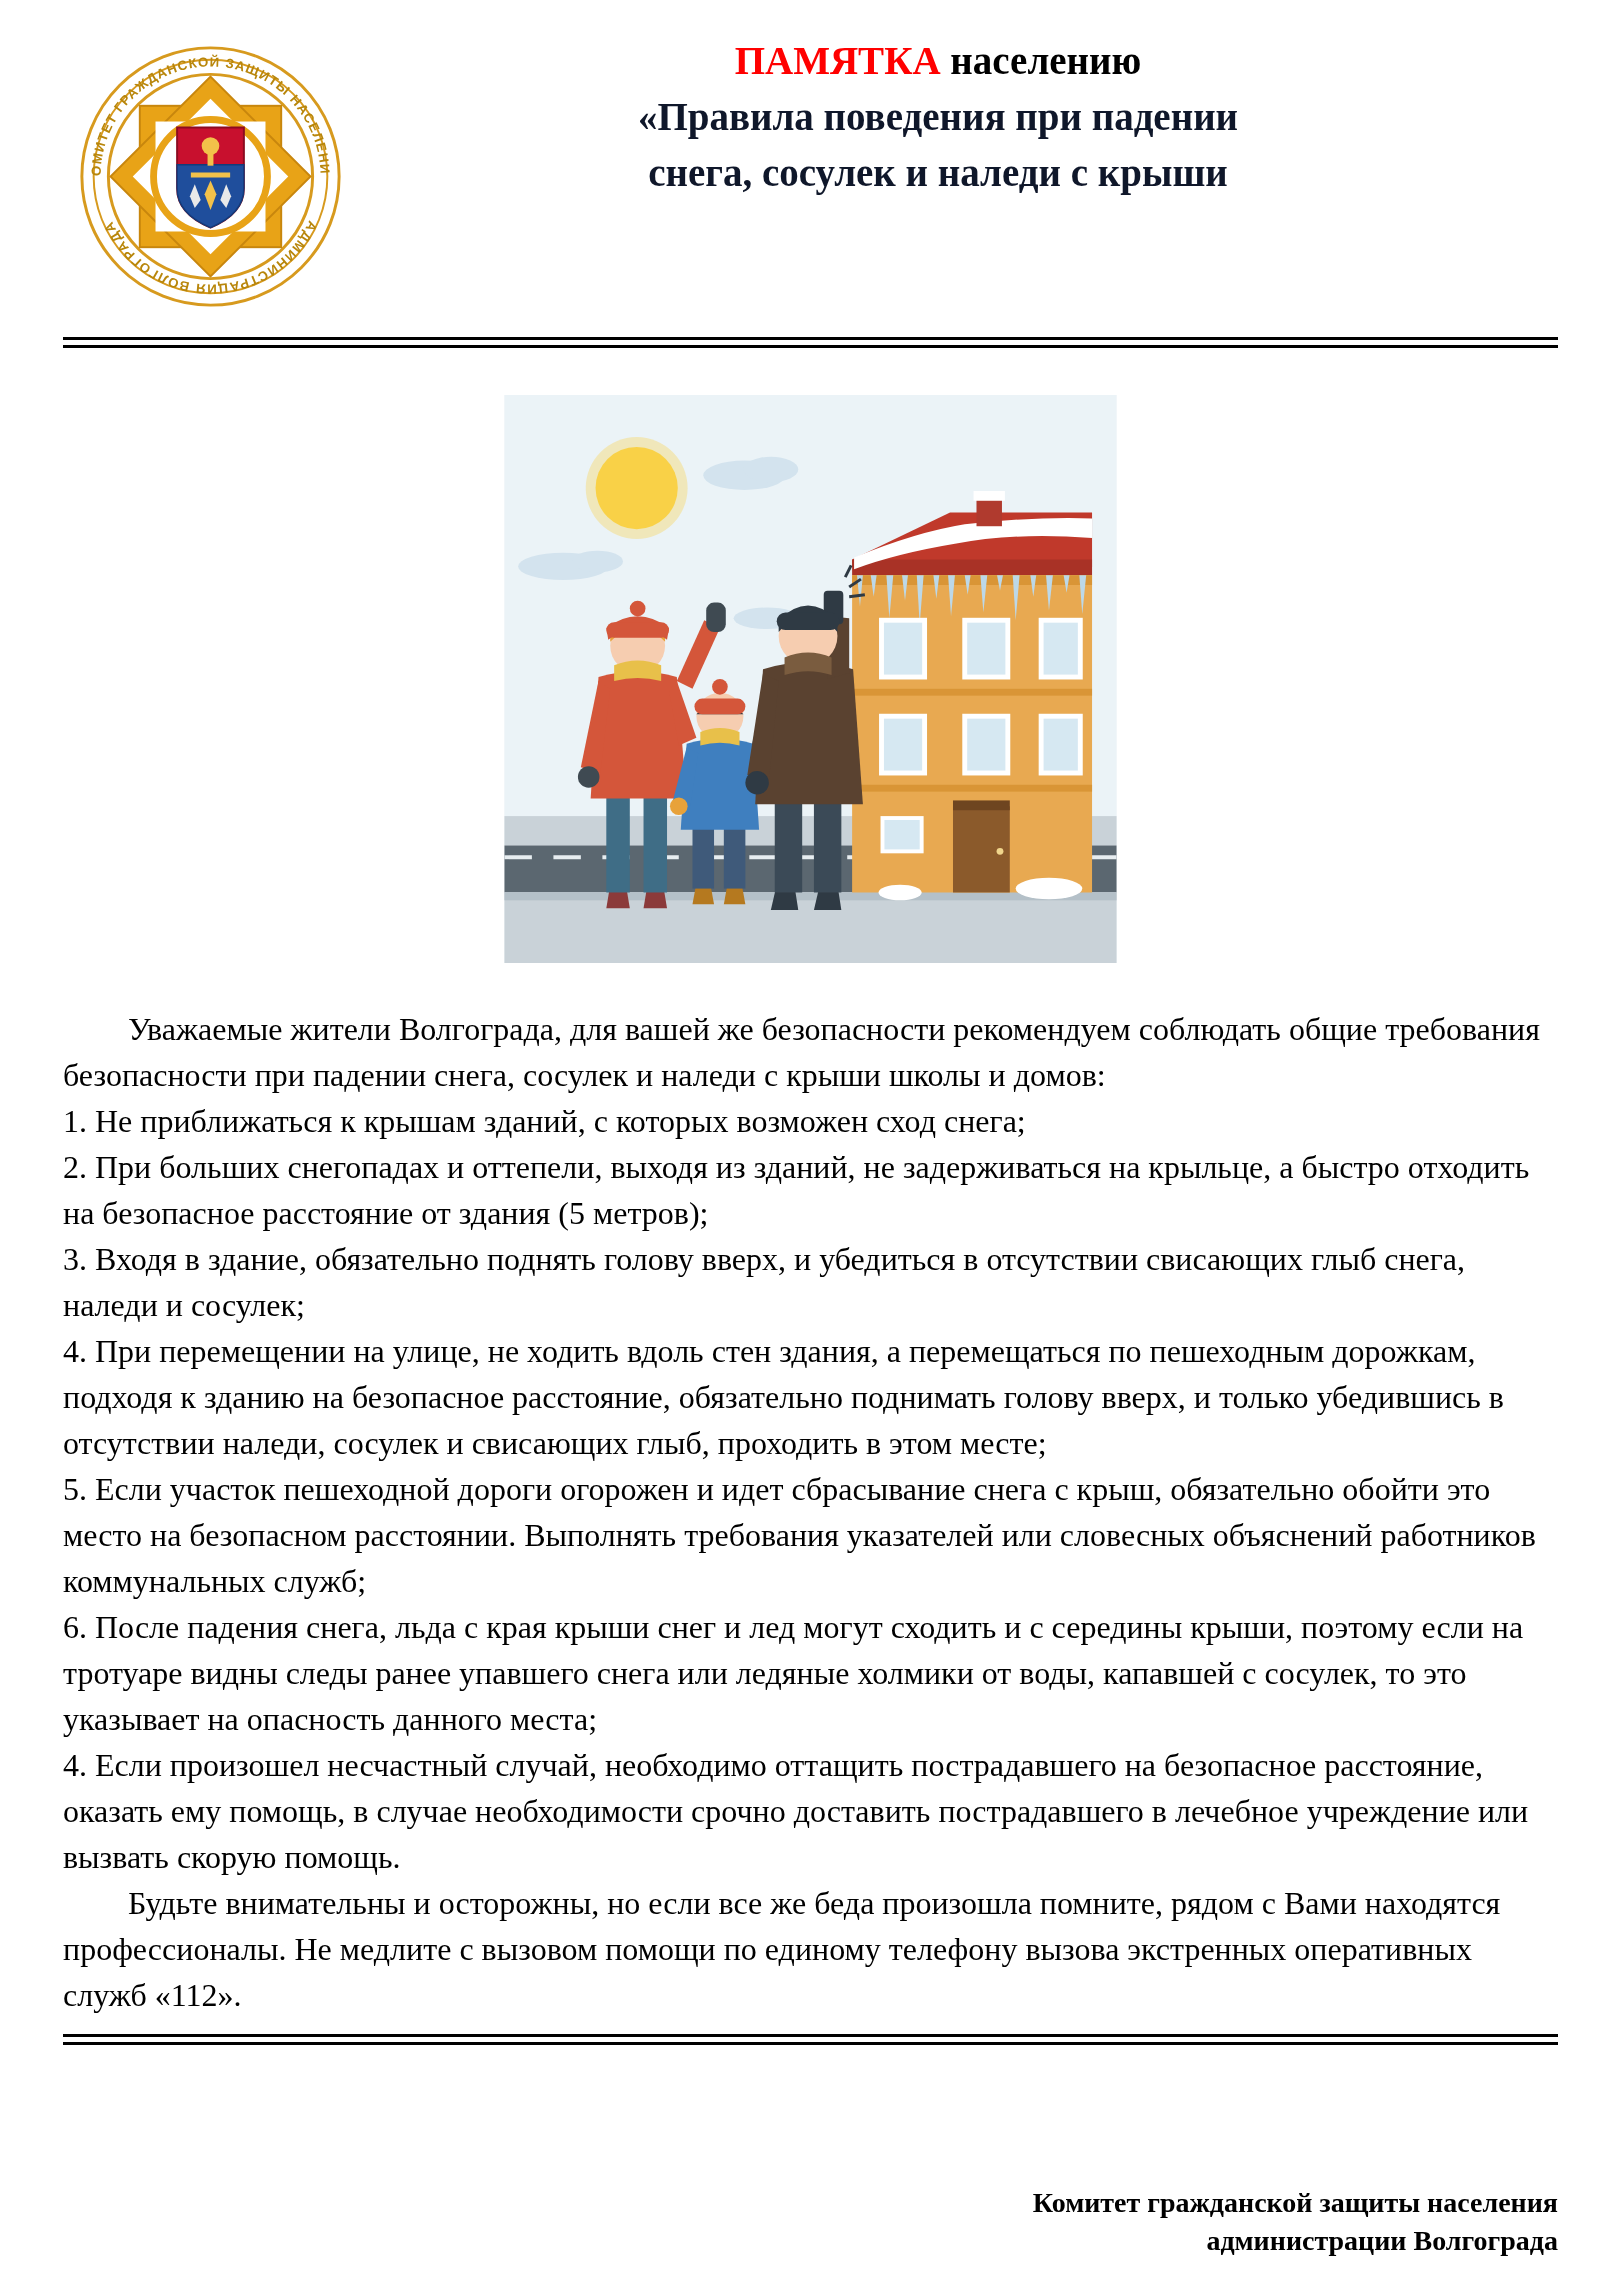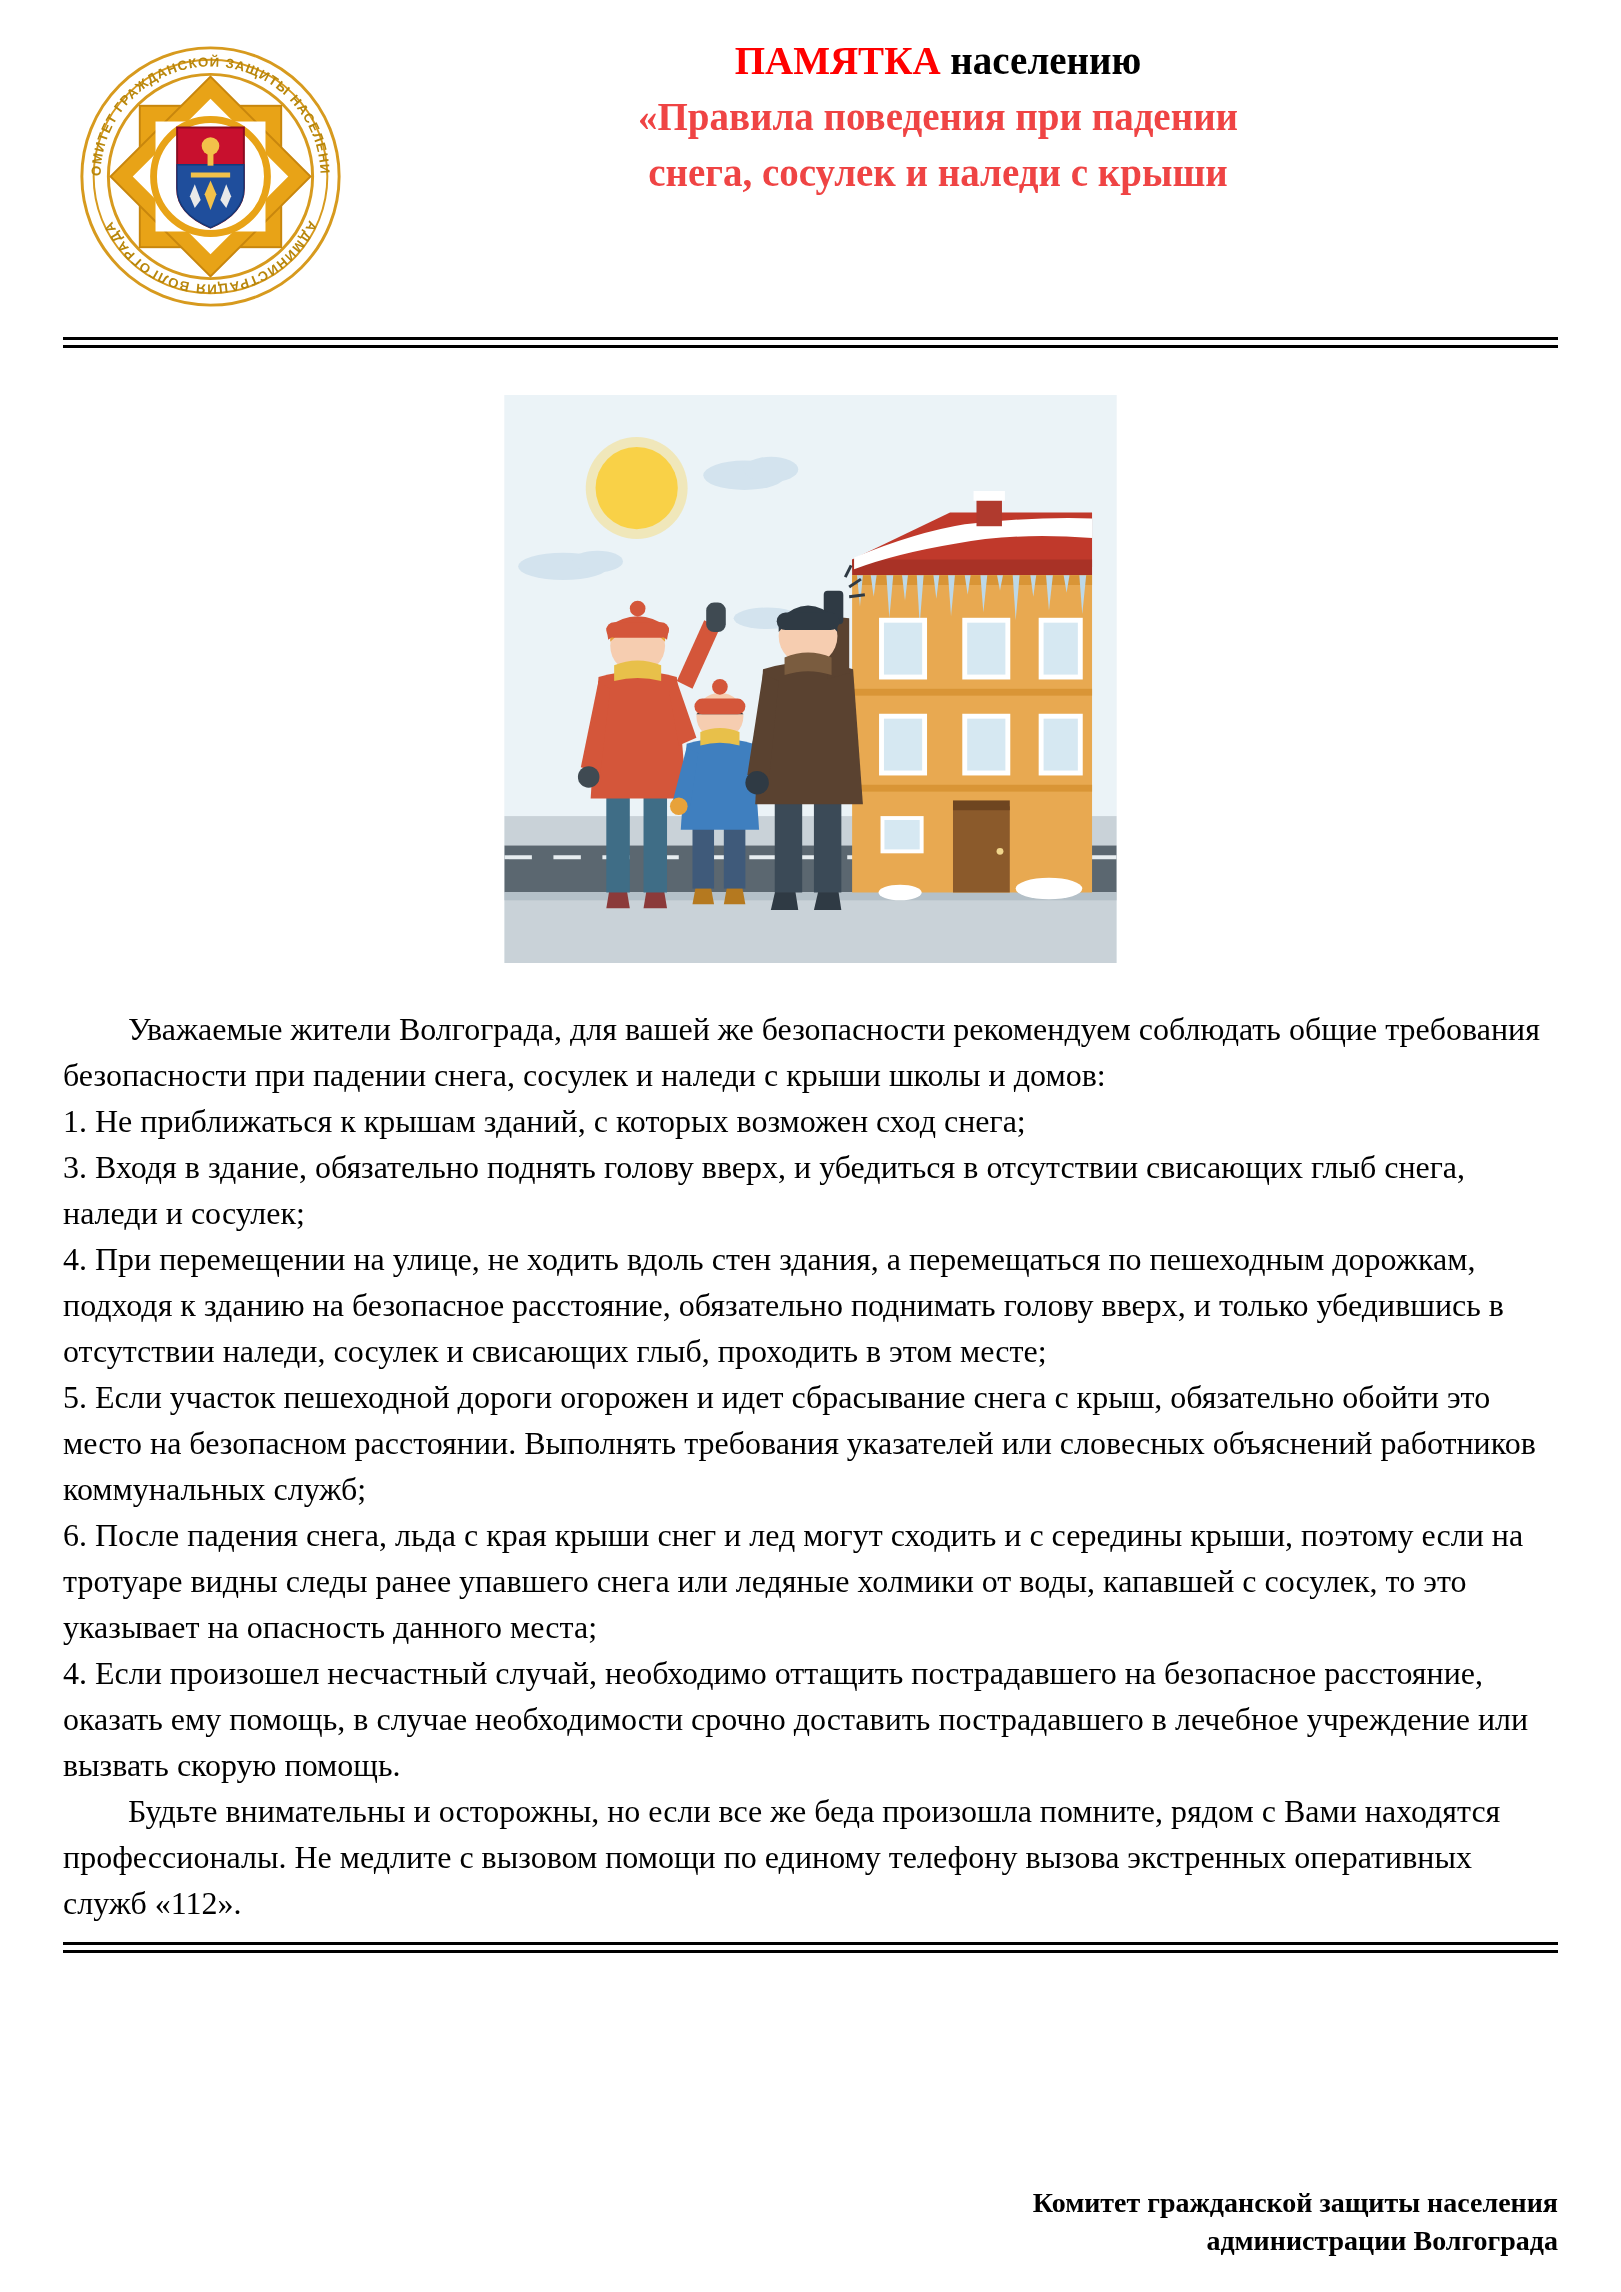--- a/index.html
+++ b/index.html
@@ -42,21 +42,21 @@
   .header-title {
     flex: 1 1 auto;
     text-align: center;
     padding-right: 39px;
   }
   .header-title .line {
     font-family: "Liberation Serif", serif;
     font-weight: bold;
     font-size: 39px;
     line-height: 56px;
-    color: #ef4444;
+    color: #0f172a;
     white-space: nowrap;
   }
   .header-title .line.l1 { color: #ff0000; }
   .header-title .line.l1 .black { color: #000000; }
 
   
   .rule-double {
     margin-top: 25.5px;
     width: 100%;
     height: 10.8px;
@@ -318,20 +318,21 @@
 
           <path d="M 286,268 Q 310,258 334,268 L 334,286 Q 310,278 286,286 Z" fill="#7a5c3f"></path>
         </g>
       </svg>
     </div>
   </div>
 
   <div class="content">
     <p class="indent">Уважаемые жители Волгограда, для вашей же безопасности рекомендуем соблюдать общие требования безопасности при падении снега, сосулек и наледи с крыши школы и домов:</p>
     <p>1. Не приближаться к крышам зданий, с которых возможен сход снега;</p>
+    <p>2. При больших снегопадах и оттепели, выходя из зданий, не задерживаться на крыльце, а быстро отходить на безопасное расстояние от здания (5 метров);</p>
     <p>3. Входя в здание, обязательно поднять голову вверх, и убедиться в отсутствии свисающих глыб снега, наледи и сосулек;</p>
     <p>4. При перемещении на улице, не ходить вдоль стен здания, а перемещаться по пешеходным дорожкам, подходя к зданию на безопасное расстояние, обязательно поднимать голову вверх, и только убедившись в отсутствии наледи, сосулек и свисающих глыб, проходить в этом месте;</p>
     <p>5. Если участок пешеходной дороги огорожен и идет сбрасывание снега с крыш, обязательно обойти это место на безопасном расстоянии. Выполнять требования указателей или словесных объяснений работников коммунальных служб;</p>
     <p>6. После падения снега, льда с края крыши снег и лед могут сходить и с середины крыши, поэтому если на тротуаре видны следы ранее упавшего снега или ледяные холмики от воды, капавшей с сосулек, то это указывает на опасность данного места;</p>
     <p>4. Если произошел несчастный случай, необходимо оттащить пострадавшего на безопасное расстояние, оказать ему помощь, в случае необходимости срочно доставить пострадавшего в лечебное учреждение или вызвать скорую помощь.</p>
     <p class="indent">Будьте внимательны и осторожны, но если все же беда произошла помните, рядом с Вами находятся профессионалы. Не медлите с вызовом помощи по единому телефону вызова экстренных оперативных служб «112».</p>
   </div>
 
   <div class="rule-double-bottom"></div>
 

